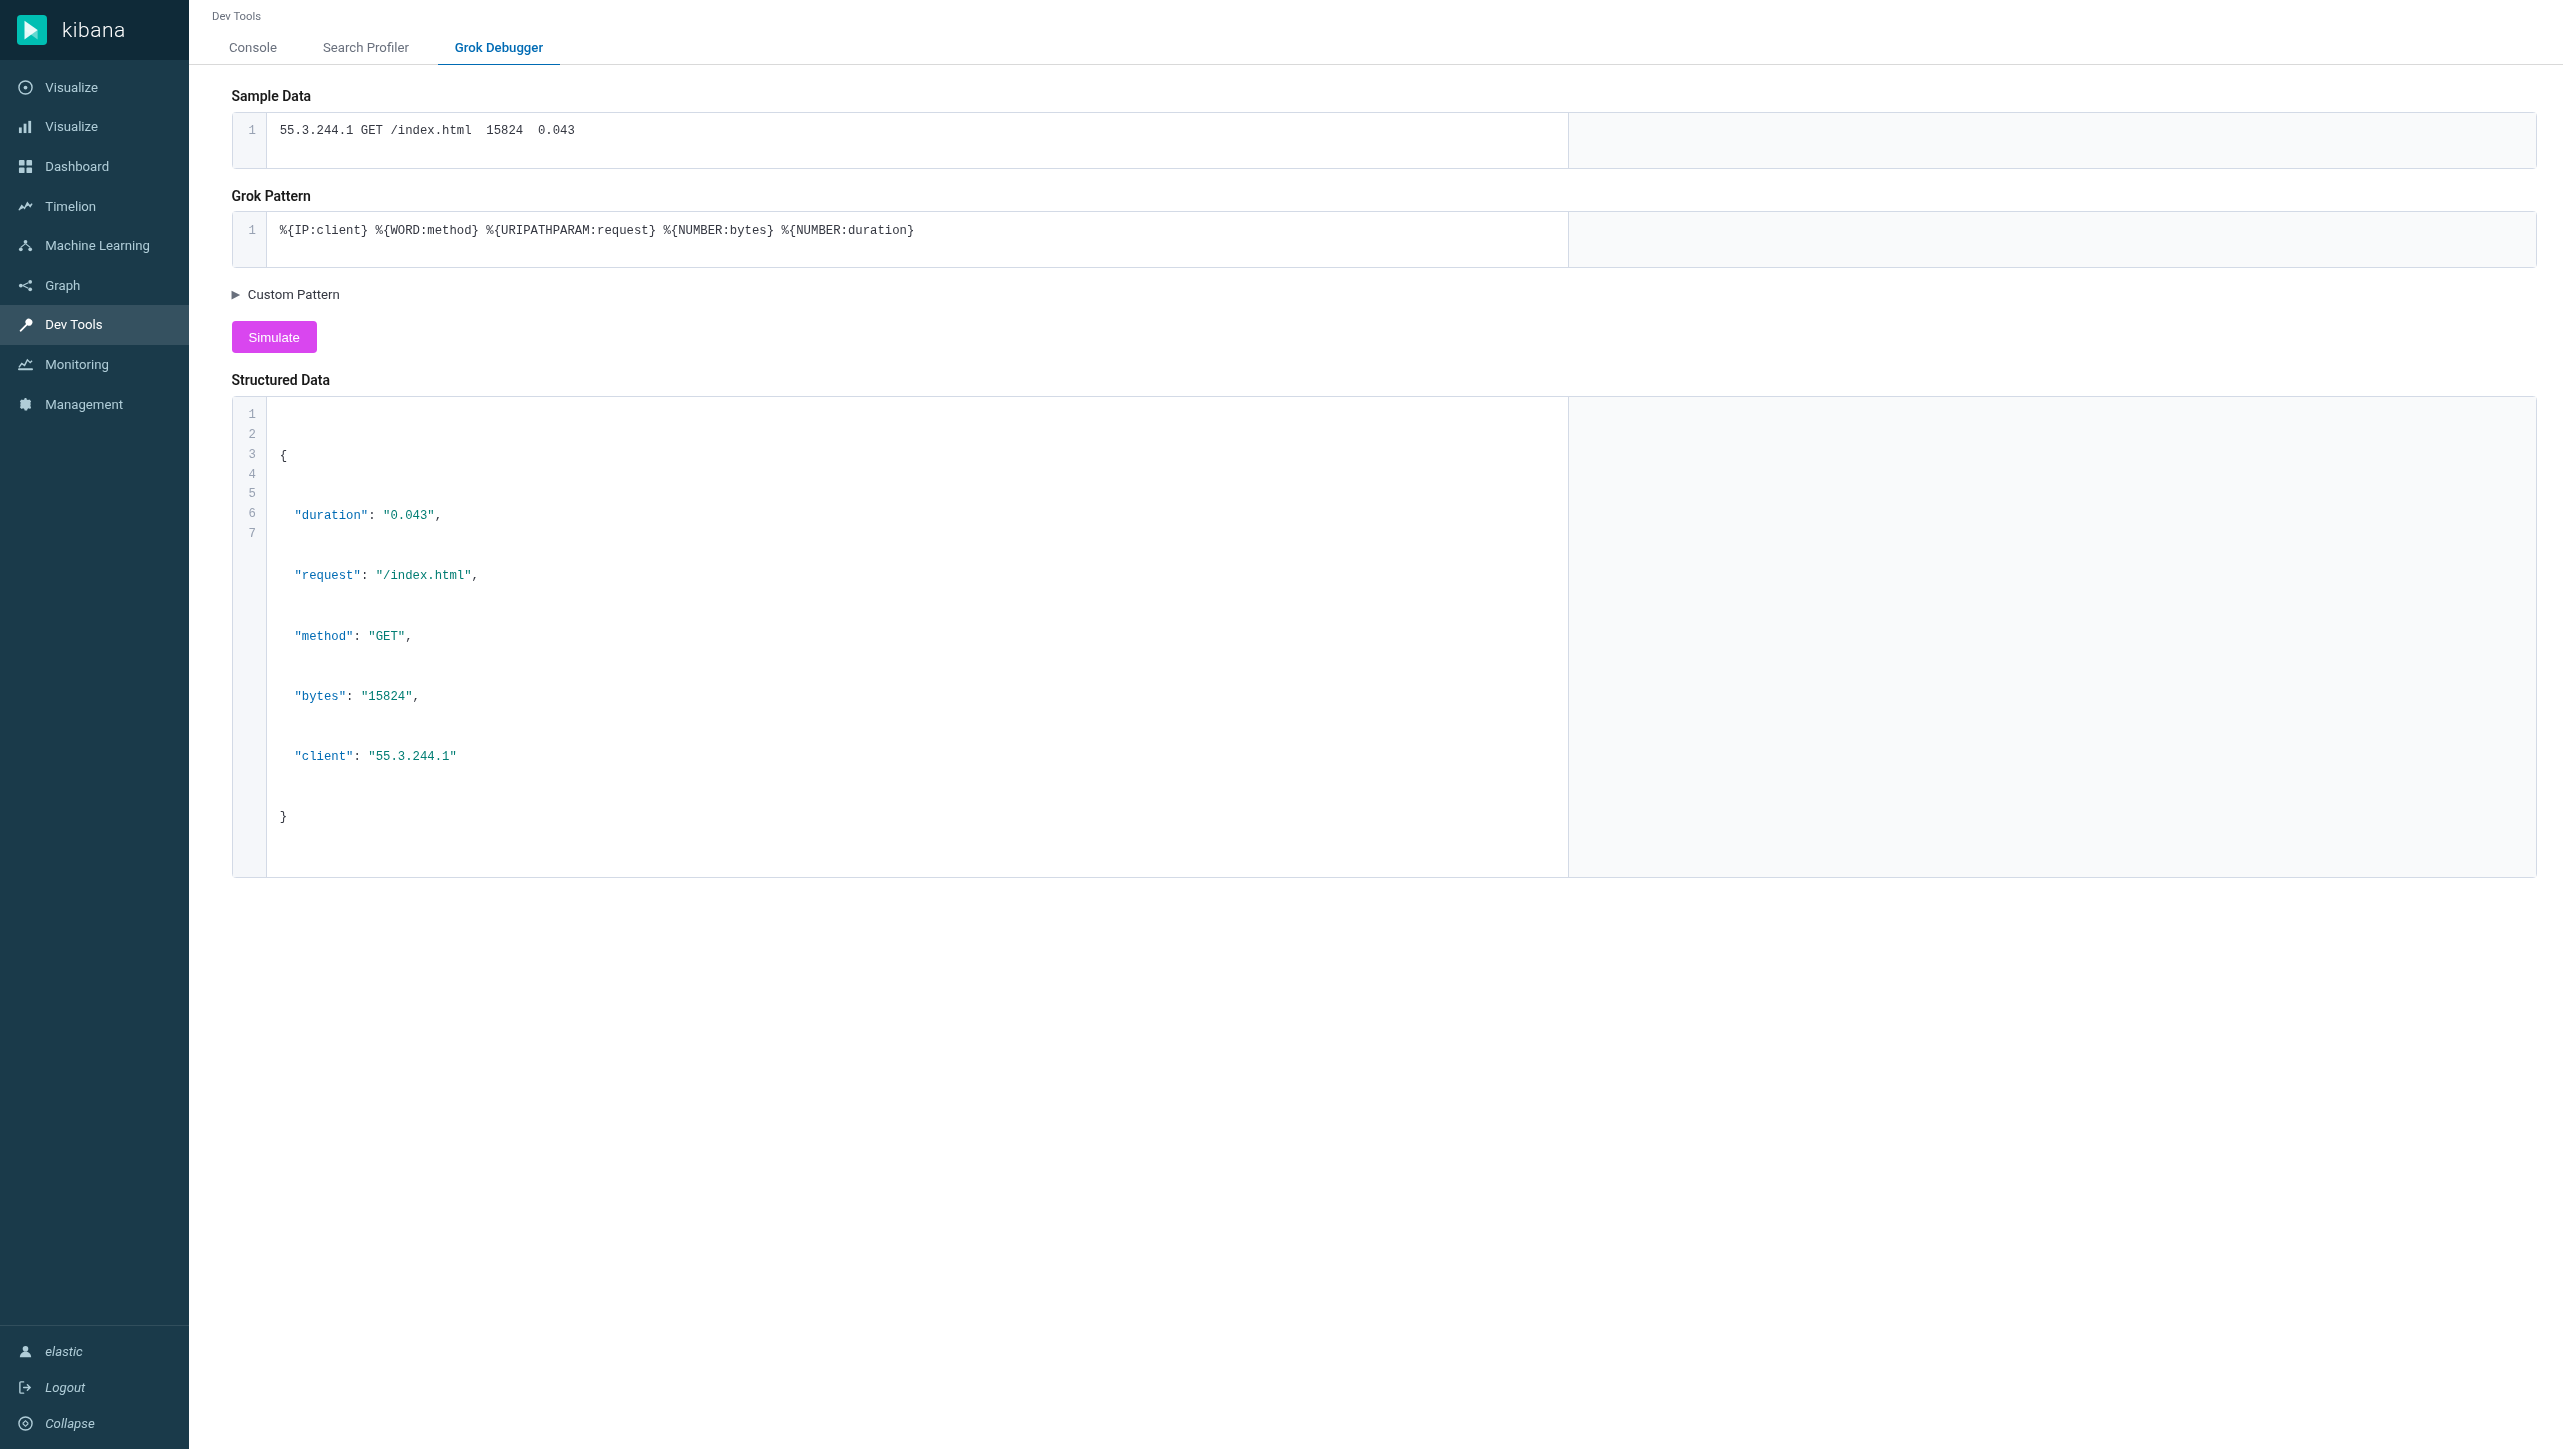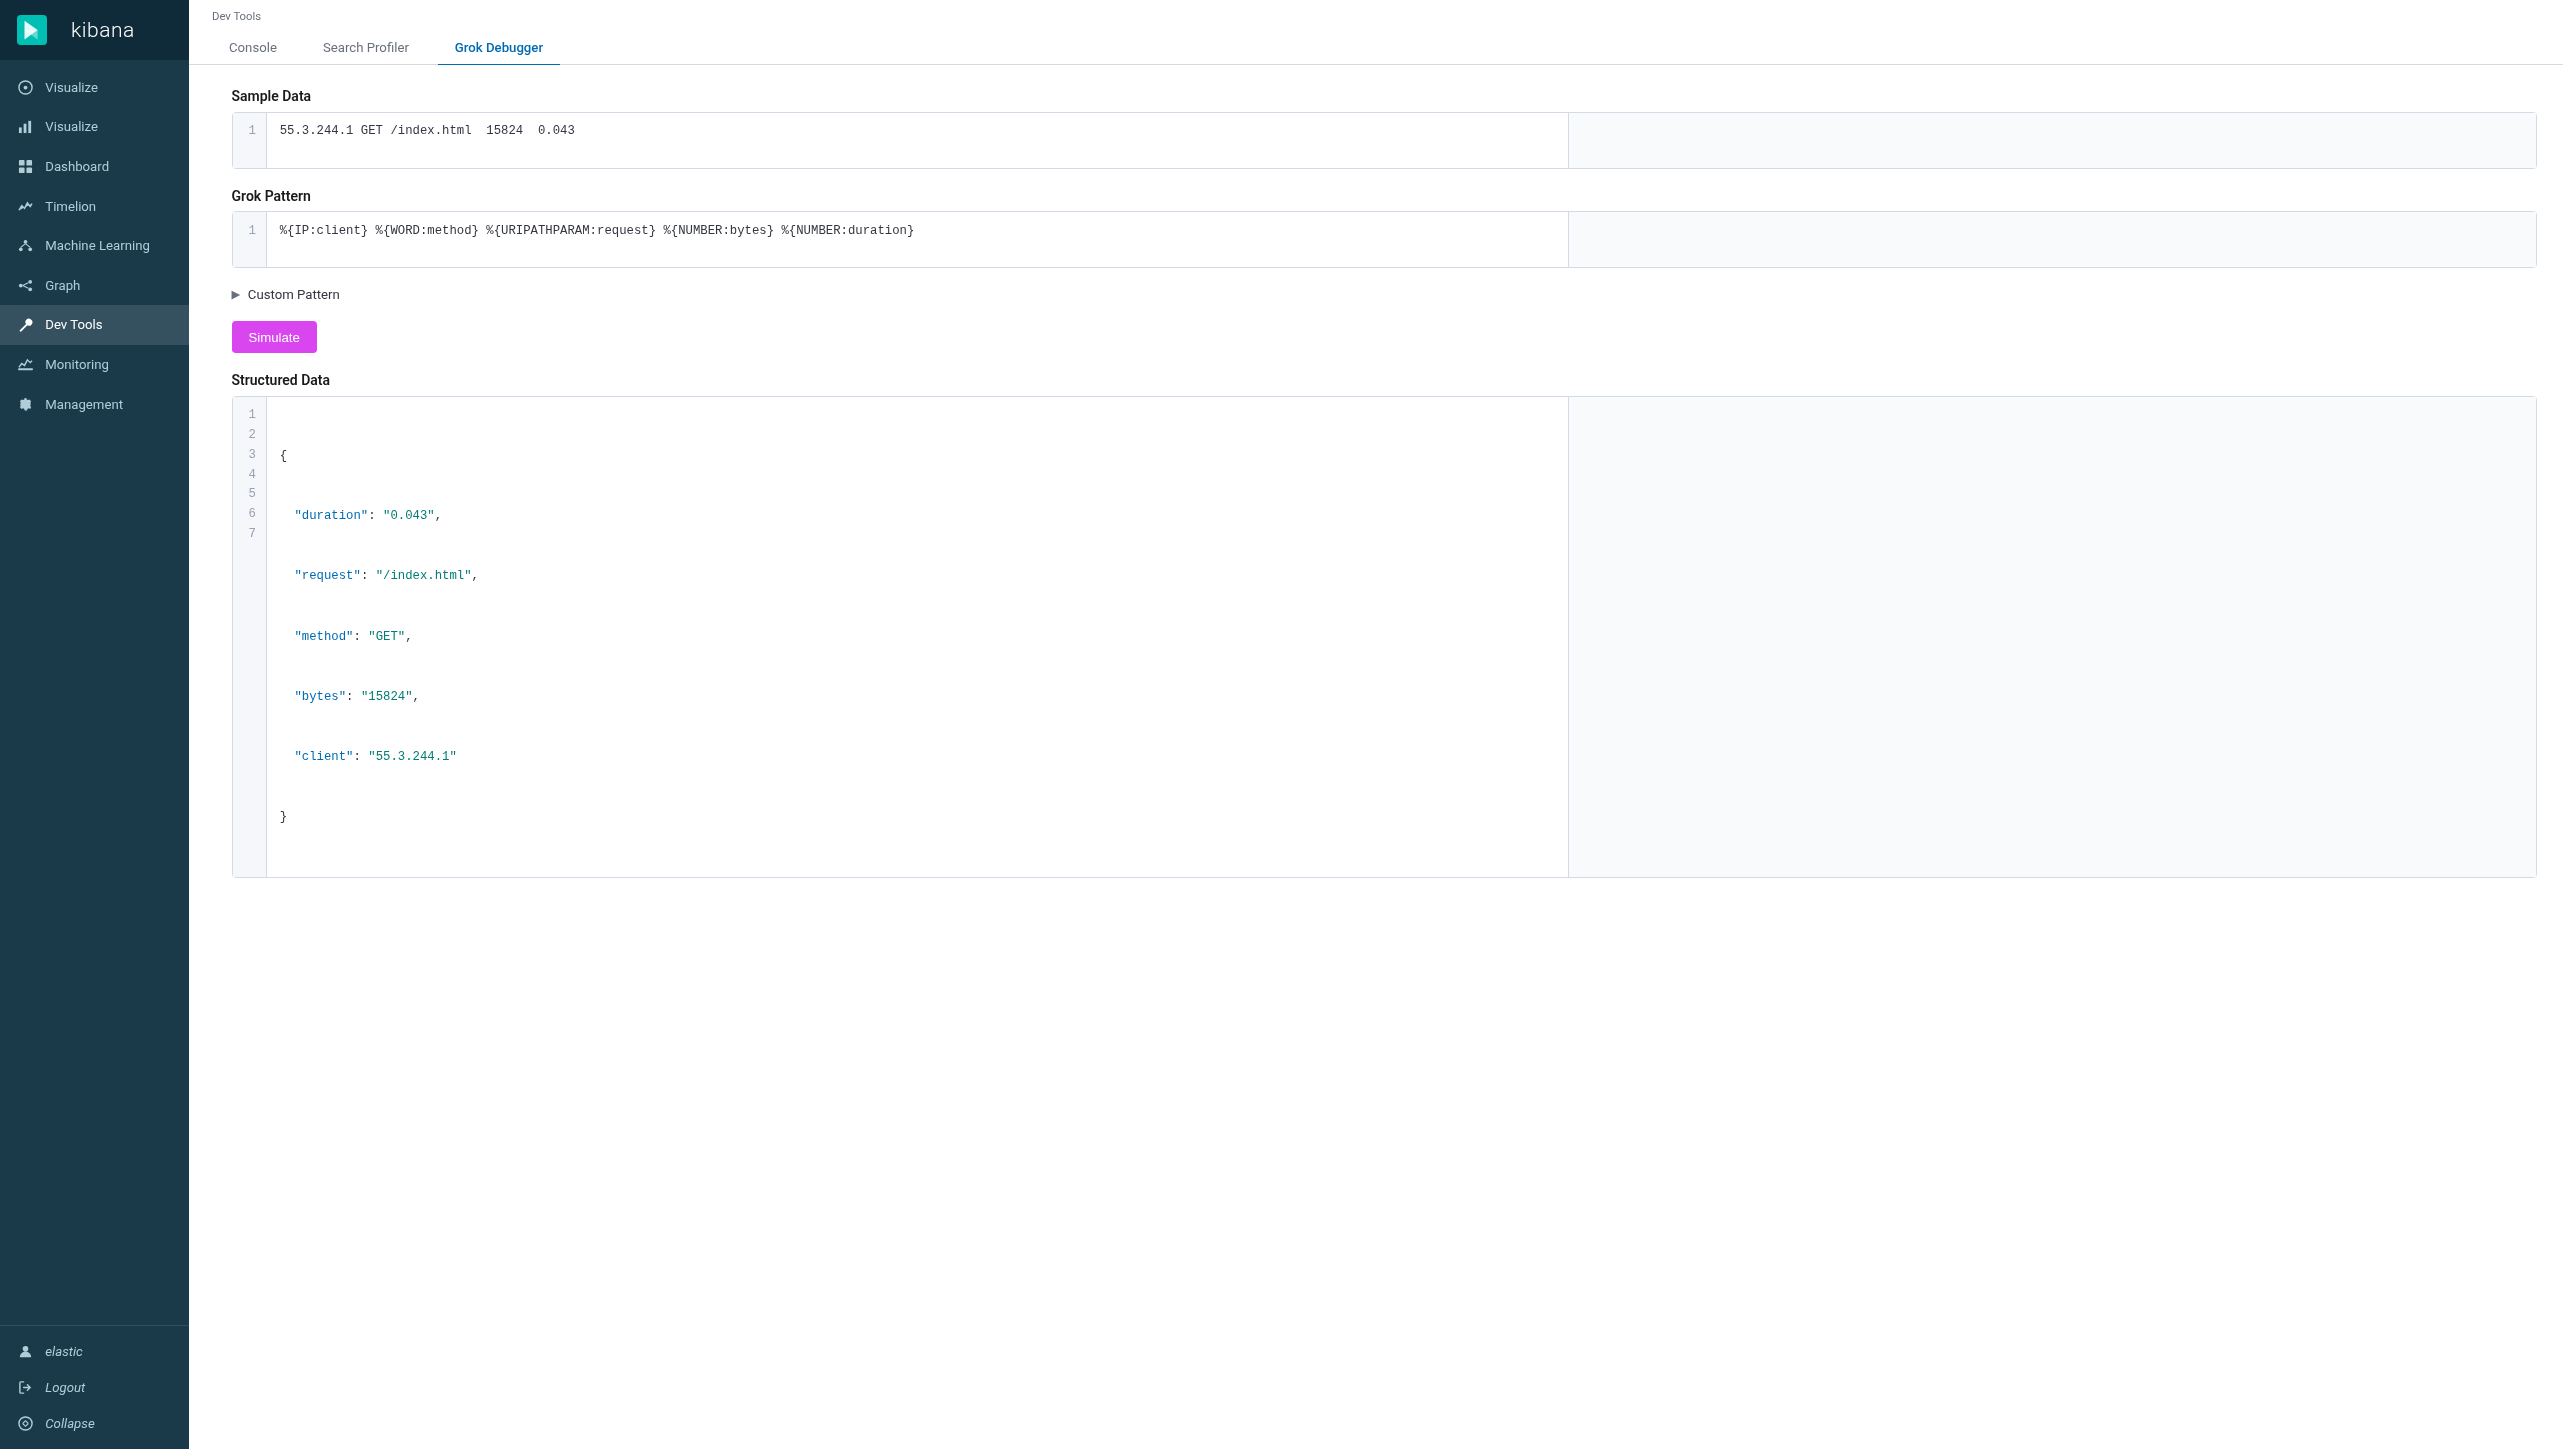--- a/index.html
+++ b/index.html
@@ -13,21 +13,21 @@
       display: flex;
       flex-direction: column;
       color: #fff;
       height: 100vh;
       overflow-y: auto;
     }
     .sidebar-logo {
       display: flex;
       align-items: center;
       padding: 15px 17px;
-      gap: 24px;
+      gap: 15px;
       background: #0f2a38;
     }
     .kibana-icon {
       width: 30px;
       height: 30px;
     }
     .sidebar-logo-text {
       font-size: 21px;
       font-weight: 300;
       color: #fff;

